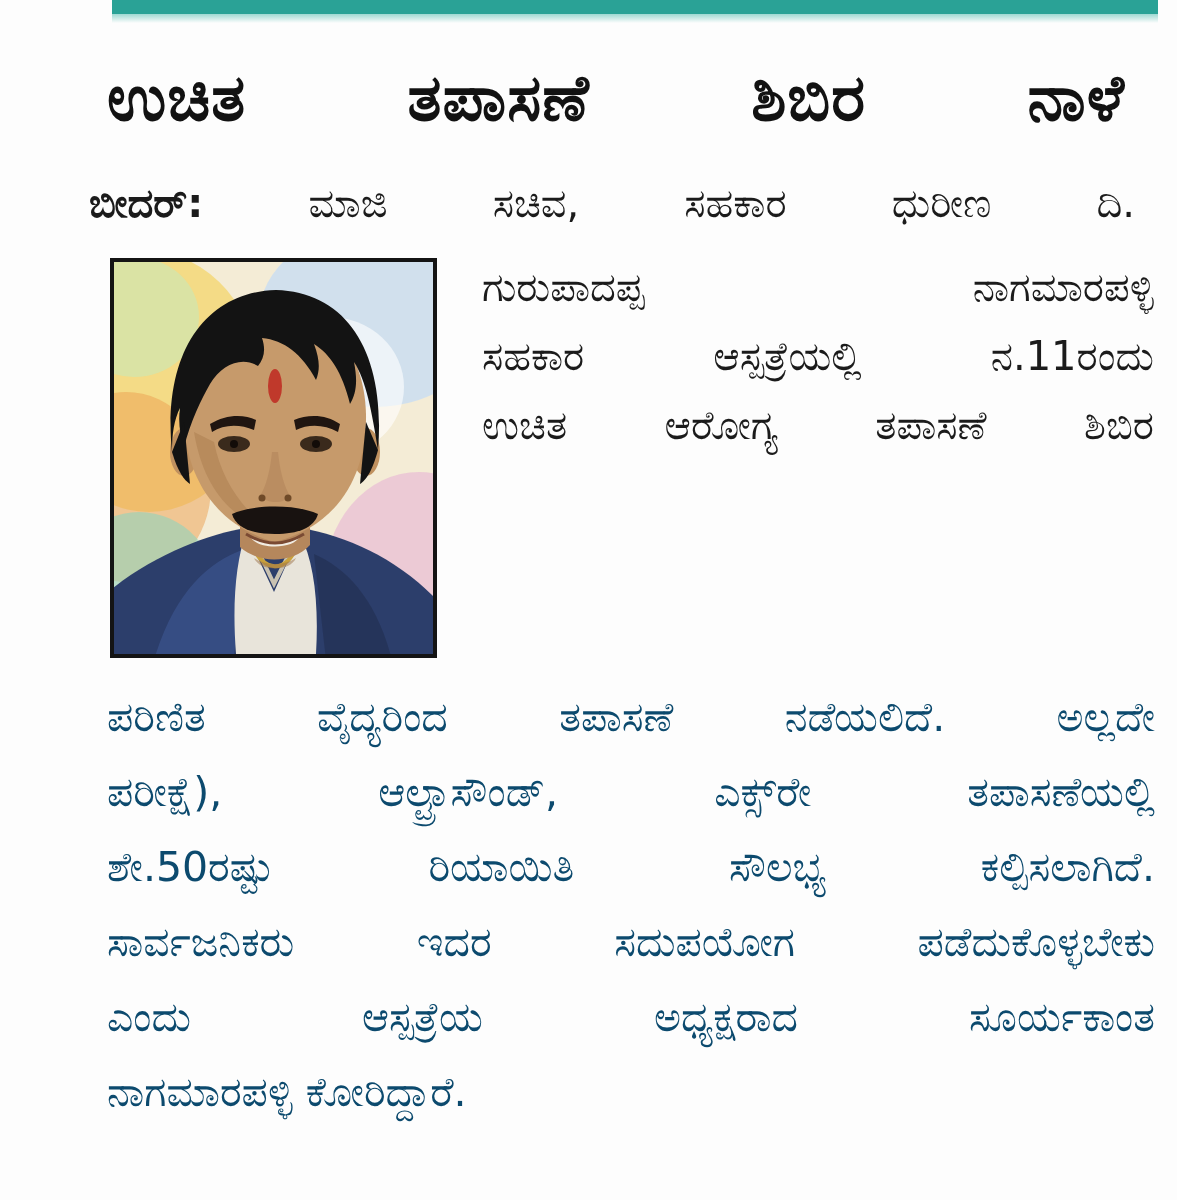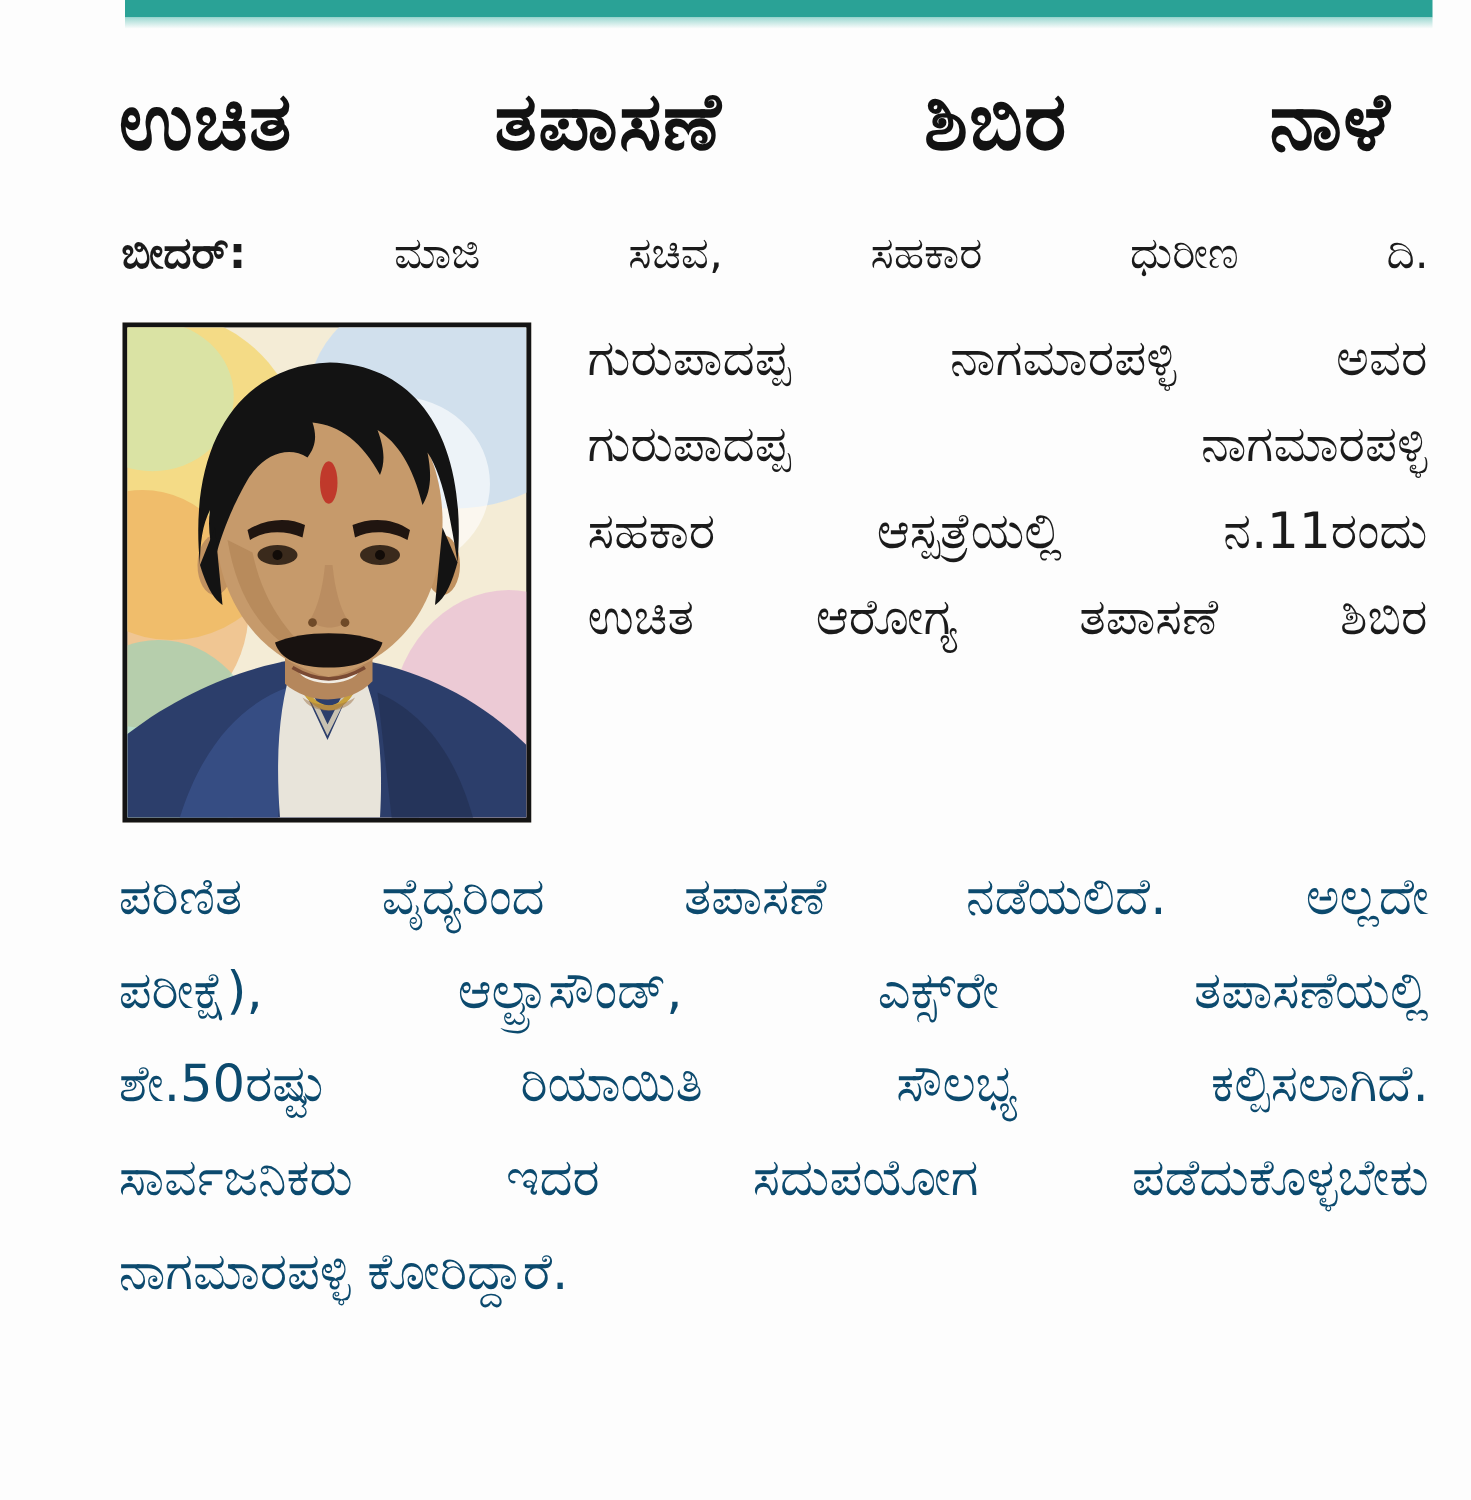--- a/index.html
+++ b/index.html
@@ -3,43 +3,43 @@
 <meta charset="utf-8">
 <style>
   html,body{margin:0;padding:0;}
   body{
     width:1177px;height:1200px;position:relative;
     background:#fdfdfd;
     font-family:"DejaVu Sans",sans-serif;
     color:#161616;
     overflow:hidden;
   }
-  .page{position:absolute;inset:0;}
+  .page{position:absolute;inset:0;margin-left:12px;}
 
   .topbar{
     position:absolute;left:100px;top:0;width:1046px;height:14px;
     background:#2aa296;
   }
   .topbar-fade{
     position:absolute;left:100px;top:14px;width:1046px;height:9px;
     background:linear-gradient(#9ed9d2,#fdfdfd);
   }
 
   .headline{
     position:absolute;left:95px;top:42px;width:1018px;height:112px;
     font-size:64px;font-weight:700;line-height:112px;
     white-space:nowrap;
     text-align:justify;text-align-last:justify;
     letter-spacing:1px;
     color:#121212;
   }
 
   .dateline{
-    position:absolute;left:97px;top:168px;width:1046px;height:70px;
-    font-size:35px;line-height:70px;
+    position:absolute;left:77px;top:168px;width:1046px;height:70px;
+    font-size:40px;line-height:70px;
     text-align:justify;text-align-last:justify;
     color:#1b1b1b;
   }
   .dateline .bold{font-weight:700;}
 
   .photo{
     position:absolute;left:98px;top:258px;width:327px;height:400px;
     border:4px solid #141414;box-sizing:border-box;
     background:#f6eedd;
   }
@@ -127,27 +127,27 @@
       <path d="M 118 252 C 140 242 182 242 204 252 C 200 266 184 272 161 272 C 138 272 122 266 118 252 Z" fill="#181210"></path>
 
       <path d="M 136 274 C 152 282 170 282 186 274 C 180 288 142 288 136 274 Z" fill="#f1ece2"></path>
       <path d="M 132 272 C 152 284 170 284 190 272" fill="none" stroke="#7a4a33" stroke-width="3"></path>
 
       <path d="M 140 296 C 152 304 170 304 182 296 C 176 310 146 310 140 296 Z" fill="#9c7148" opacity="0.5"></path>
     </svg>
   </div>
 
   <div class="rightcol">
-    <div class="rc-line">ಗುರುಪಾದಪ್ಪ ನಾಗಮಾರಪಳ್ಳಿ ಅವರ</div>
     <div class="rc-line">ಗುರುಪಾದಪ್ಪ ನಾಗಮಾರಪಳ್ಳಿ</div>
     <div class="rc-line">ಸಹಕಾರ ಆಸ್ಪತ್ರೆಯಲ್ಲಿ ನ.11ರಂದು</div>
     <div class="rc-line">ಉಚಿತ ಆರೋಗ್ಯ ತಪಾಸಣೆ ಶಿಬಿರ</div>
   </div>
 
   <div class="bodyblock">
     <div class="b-line">ಪರಿಣಿತ ವೈದ್ಯರಿಂದ ತಪಾಸಣೆ ನಡೆಯಲಿದೆ. ಅಲ್ಲದೇ</div>
     <div class="b-line">ಪರೀಕ್ಷೆ), ಆಲ್ಟ್ರಾಸೌಂಡ್, ಎಕ್ಸ್‌ರೇ ತಪಾಸಣೆಯಲ್ಲಿ</div>
     <div class="b-line">ಶೇ.50ರಷ್ಟು ರಿಯಾಯಿತಿ ಸೌಲಭ್ಯ ಕಲ್ಪಿಸಲಾಗಿದೆ.</div>
     <div class="b-line">ಸಾರ್ವಜನಿಕರು ಇದರ ಸದುಪಯೋಗ ಪಡೆದುಕೊಳ್ಳಬೇಕು</div>
+    <div class="b-line">ಎಂದು ಆಸ್ಪತ್ರೆಯ ಅಧ್ಯಕ್ಷರಾದ ಸೂರ್ಯಕಾಂತ</div>
     <div class="b-line last">ನಾಗಮಾರಪಳ್ಳಿ ಕೋರಿದ್ದಾರೆ.</div>
   </div>
 
 </div>
 
 </body></html>

